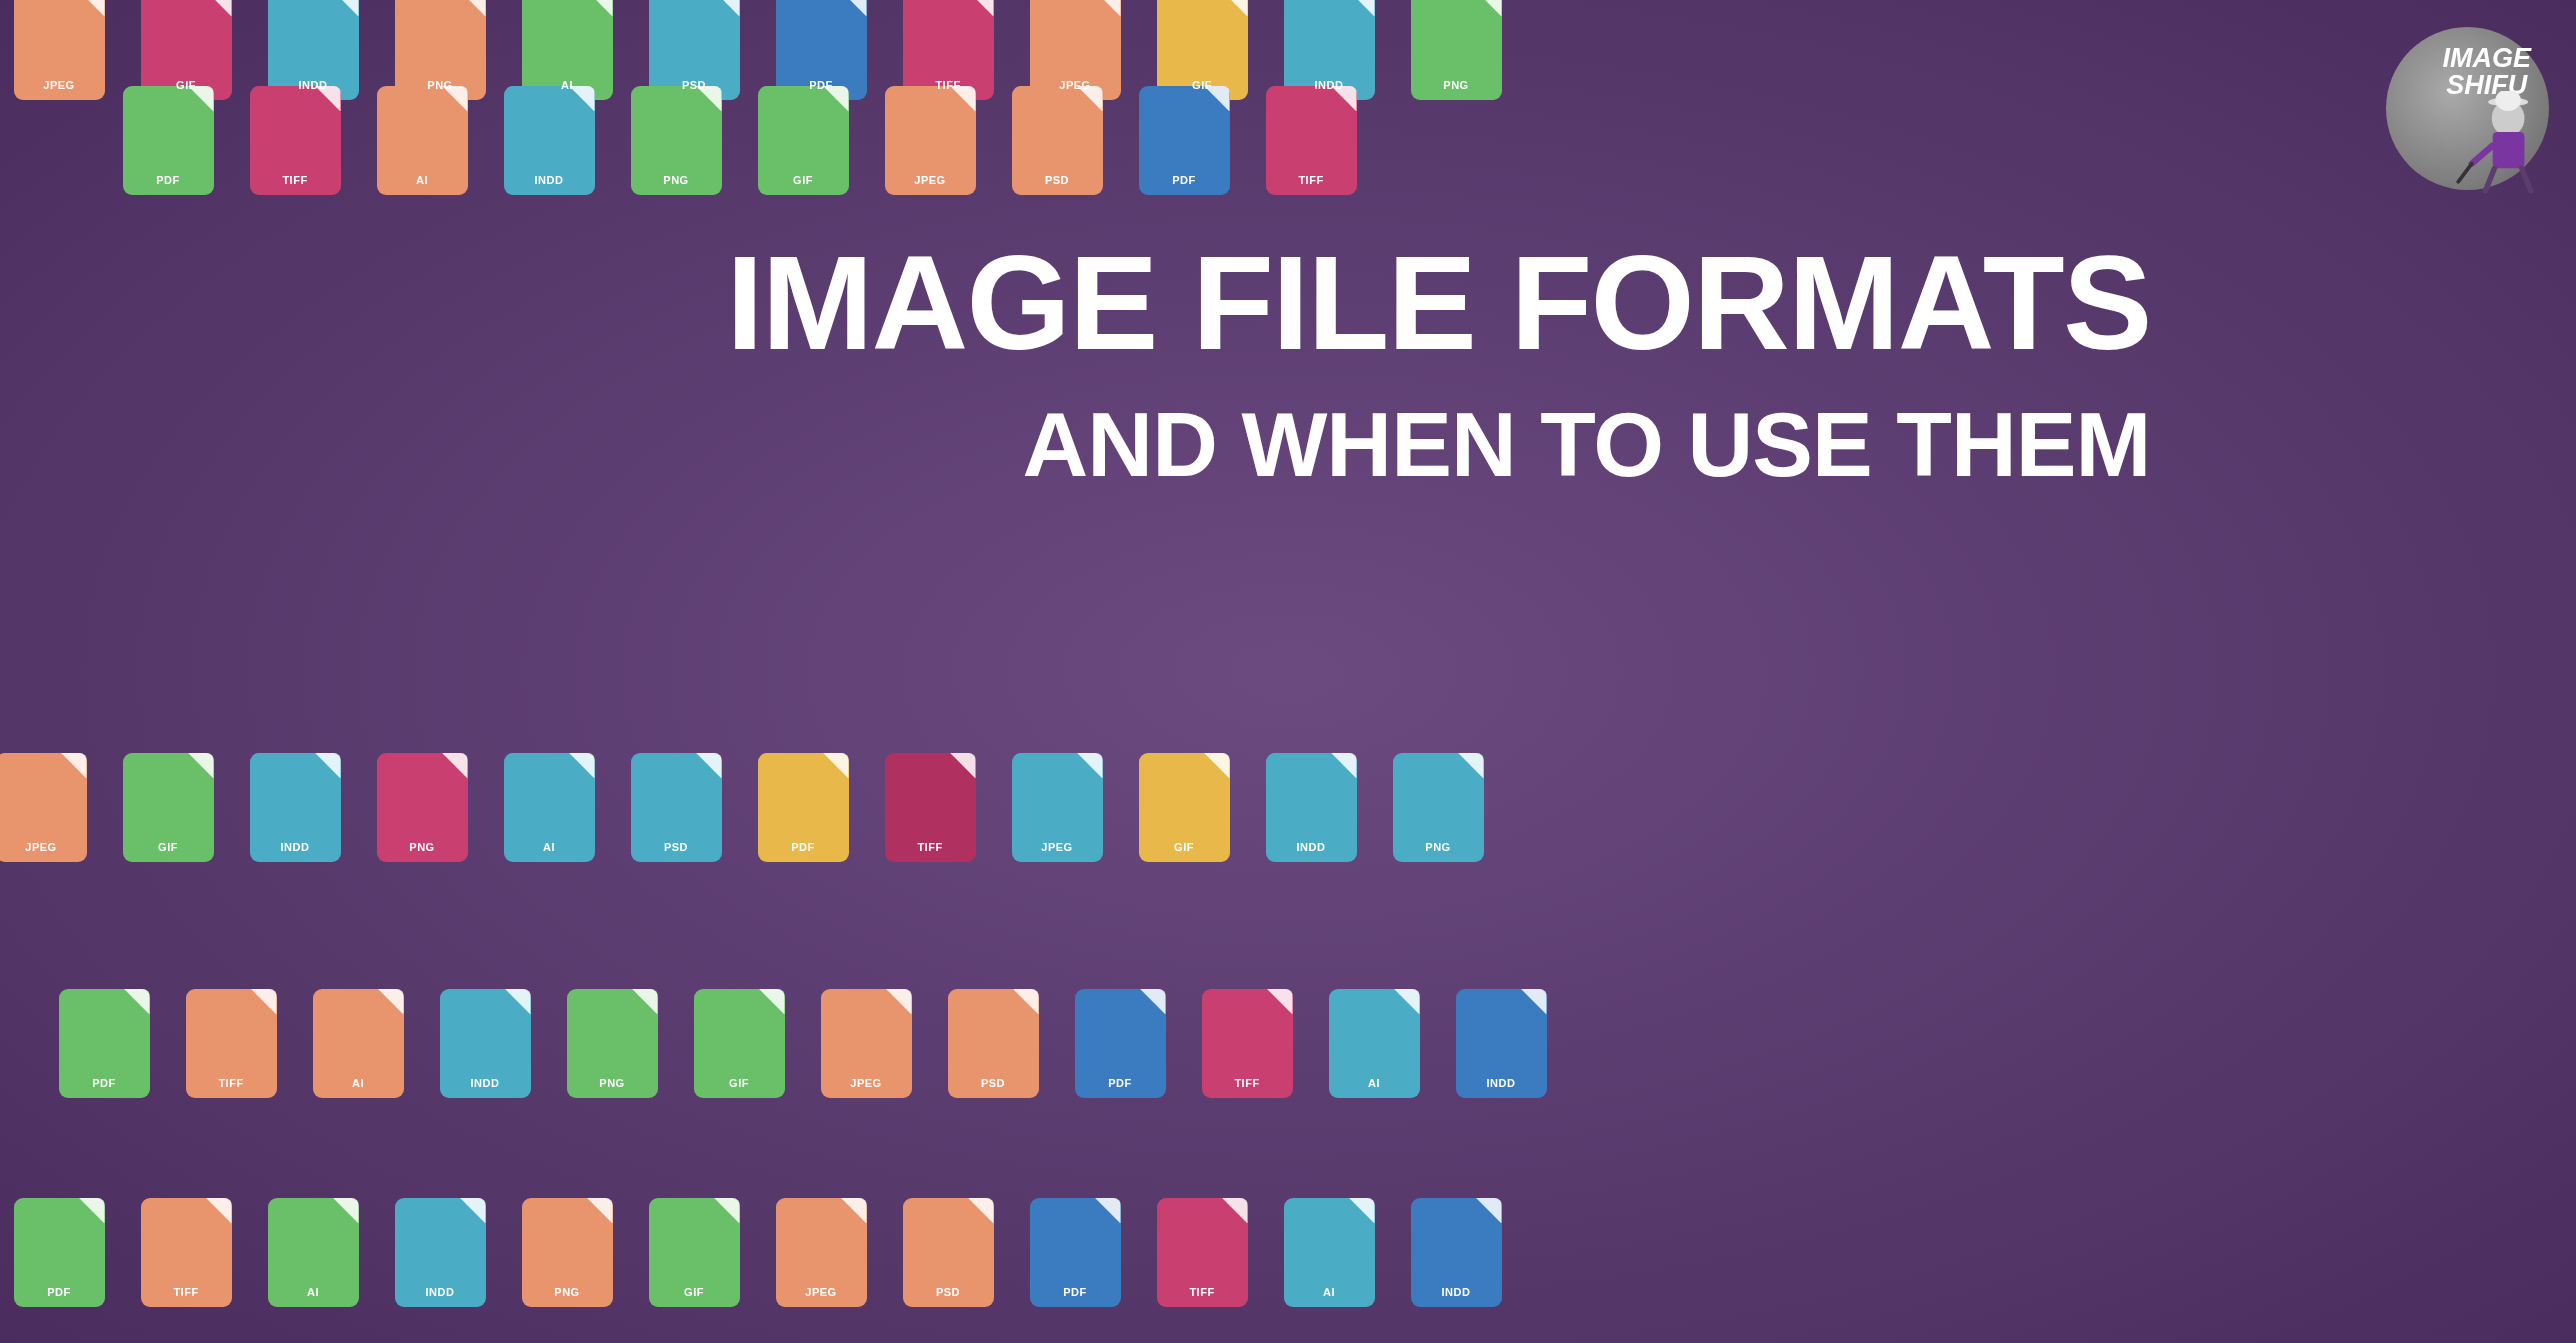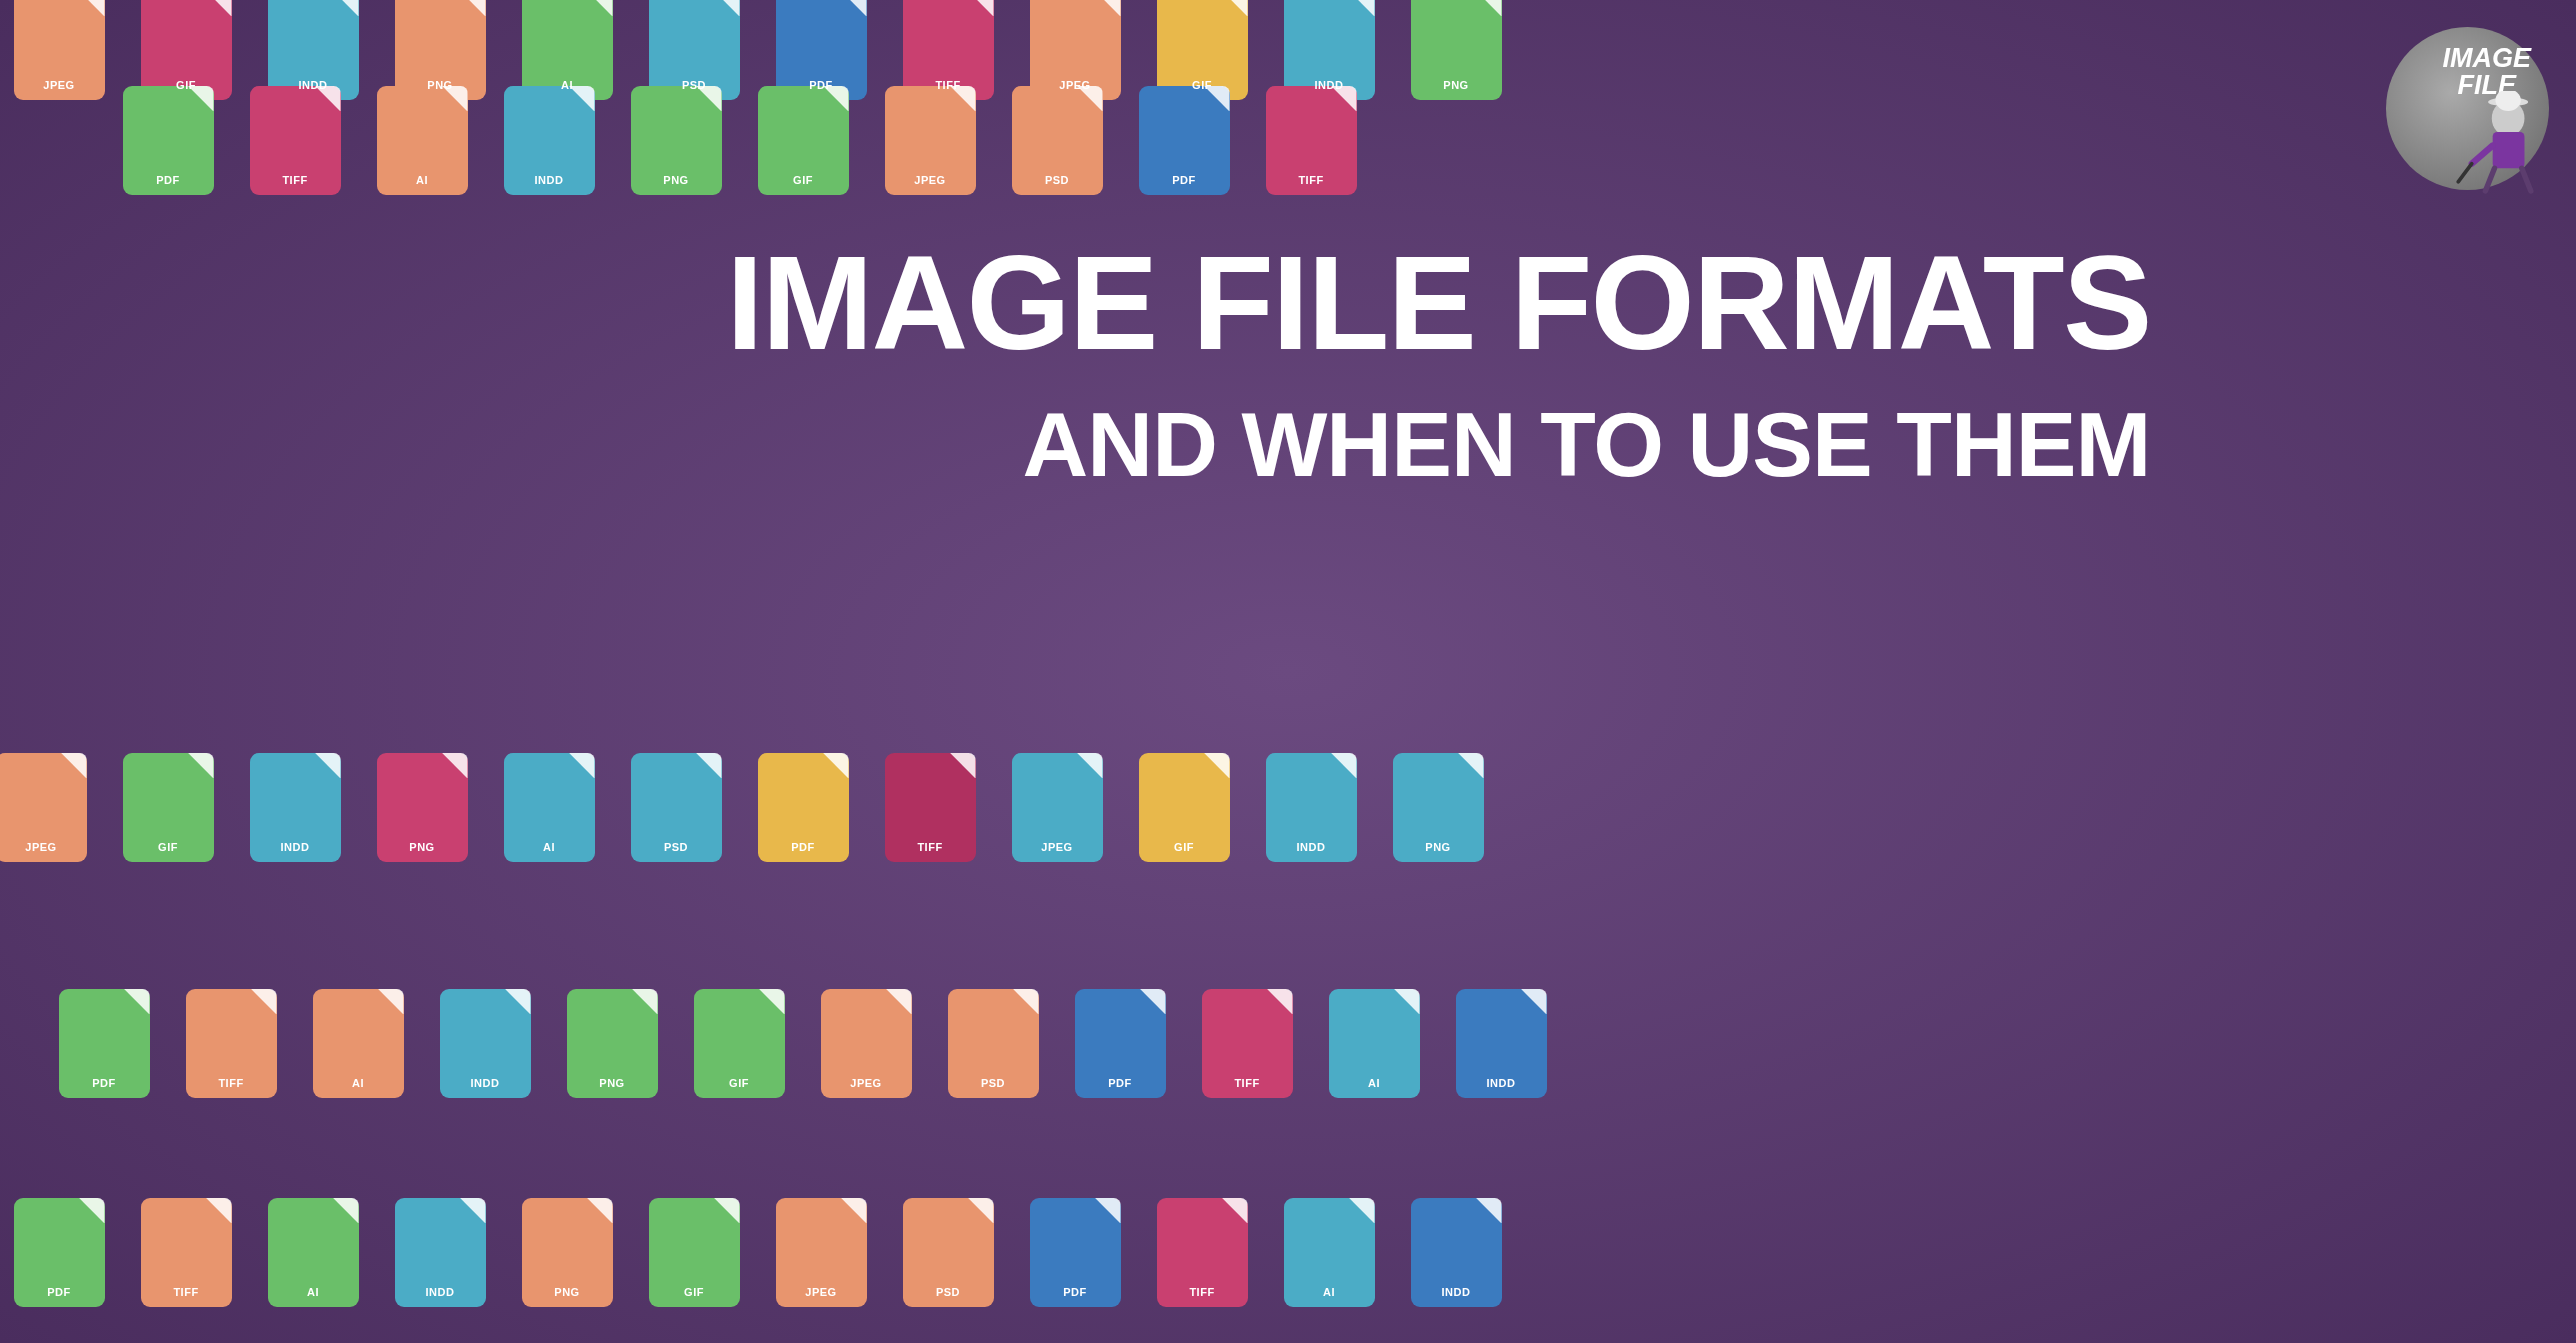--- a/index.html
+++ b/index.html
@@ -516,21 +516,21 @@
     </div>
   </div>
 
   <div class="logo">
     <div style="position:relative; width:182px; height:182px;">
 
       <div style="position:absolute; width:163px; height:163px; top:9px; right:0; background:radial-gradient(circle at 40% 40%, #aaa 0%, #666 100%); border-radius:50%;"></div>
 
       <div style="position:absolute; top:27px; right:18px; text-align:center; z-index:2;">
         <div style="color:white; font-size:27px; font-weight:900; line-height:1; font-style:italic;">IMAGE</div>
-        <div style="color:white; font-size:27px; font-weight:900; line-height:1; font-style:italic;">FILE</div>
+        <div style="color:white; font-size:27px; font-weight:900; line-height:1; font-style:italic;">SHIFU</div>
       </div>
 
       <svg style="position:absolute; bottom:0; right:0; width:109px; height:109px; z-index:3;" viewBox="0 0 120 120">
 
         <ellipse cx="75" cy="30" rx="18" ry="20" fill="#ccc"></ellipse>
         <rect x="58" y="45" width="35" height="40" rx="5" fill="#7b35a0"></rect>
         <line x1="60" y1="85" x2="50" y2="110" stroke="#5c3d6e" stroke-width="6" stroke-linecap="round"></line>
         <line x1="90" y1="85" x2="100" y2="110" stroke="#5c3d6e" stroke-width="6" stroke-linecap="round"></line>
 
         <line x1="58" y1="60" x2="35" y2="80" stroke="#7b35a0" stroke-width="7" stroke-linecap="round"></line>

